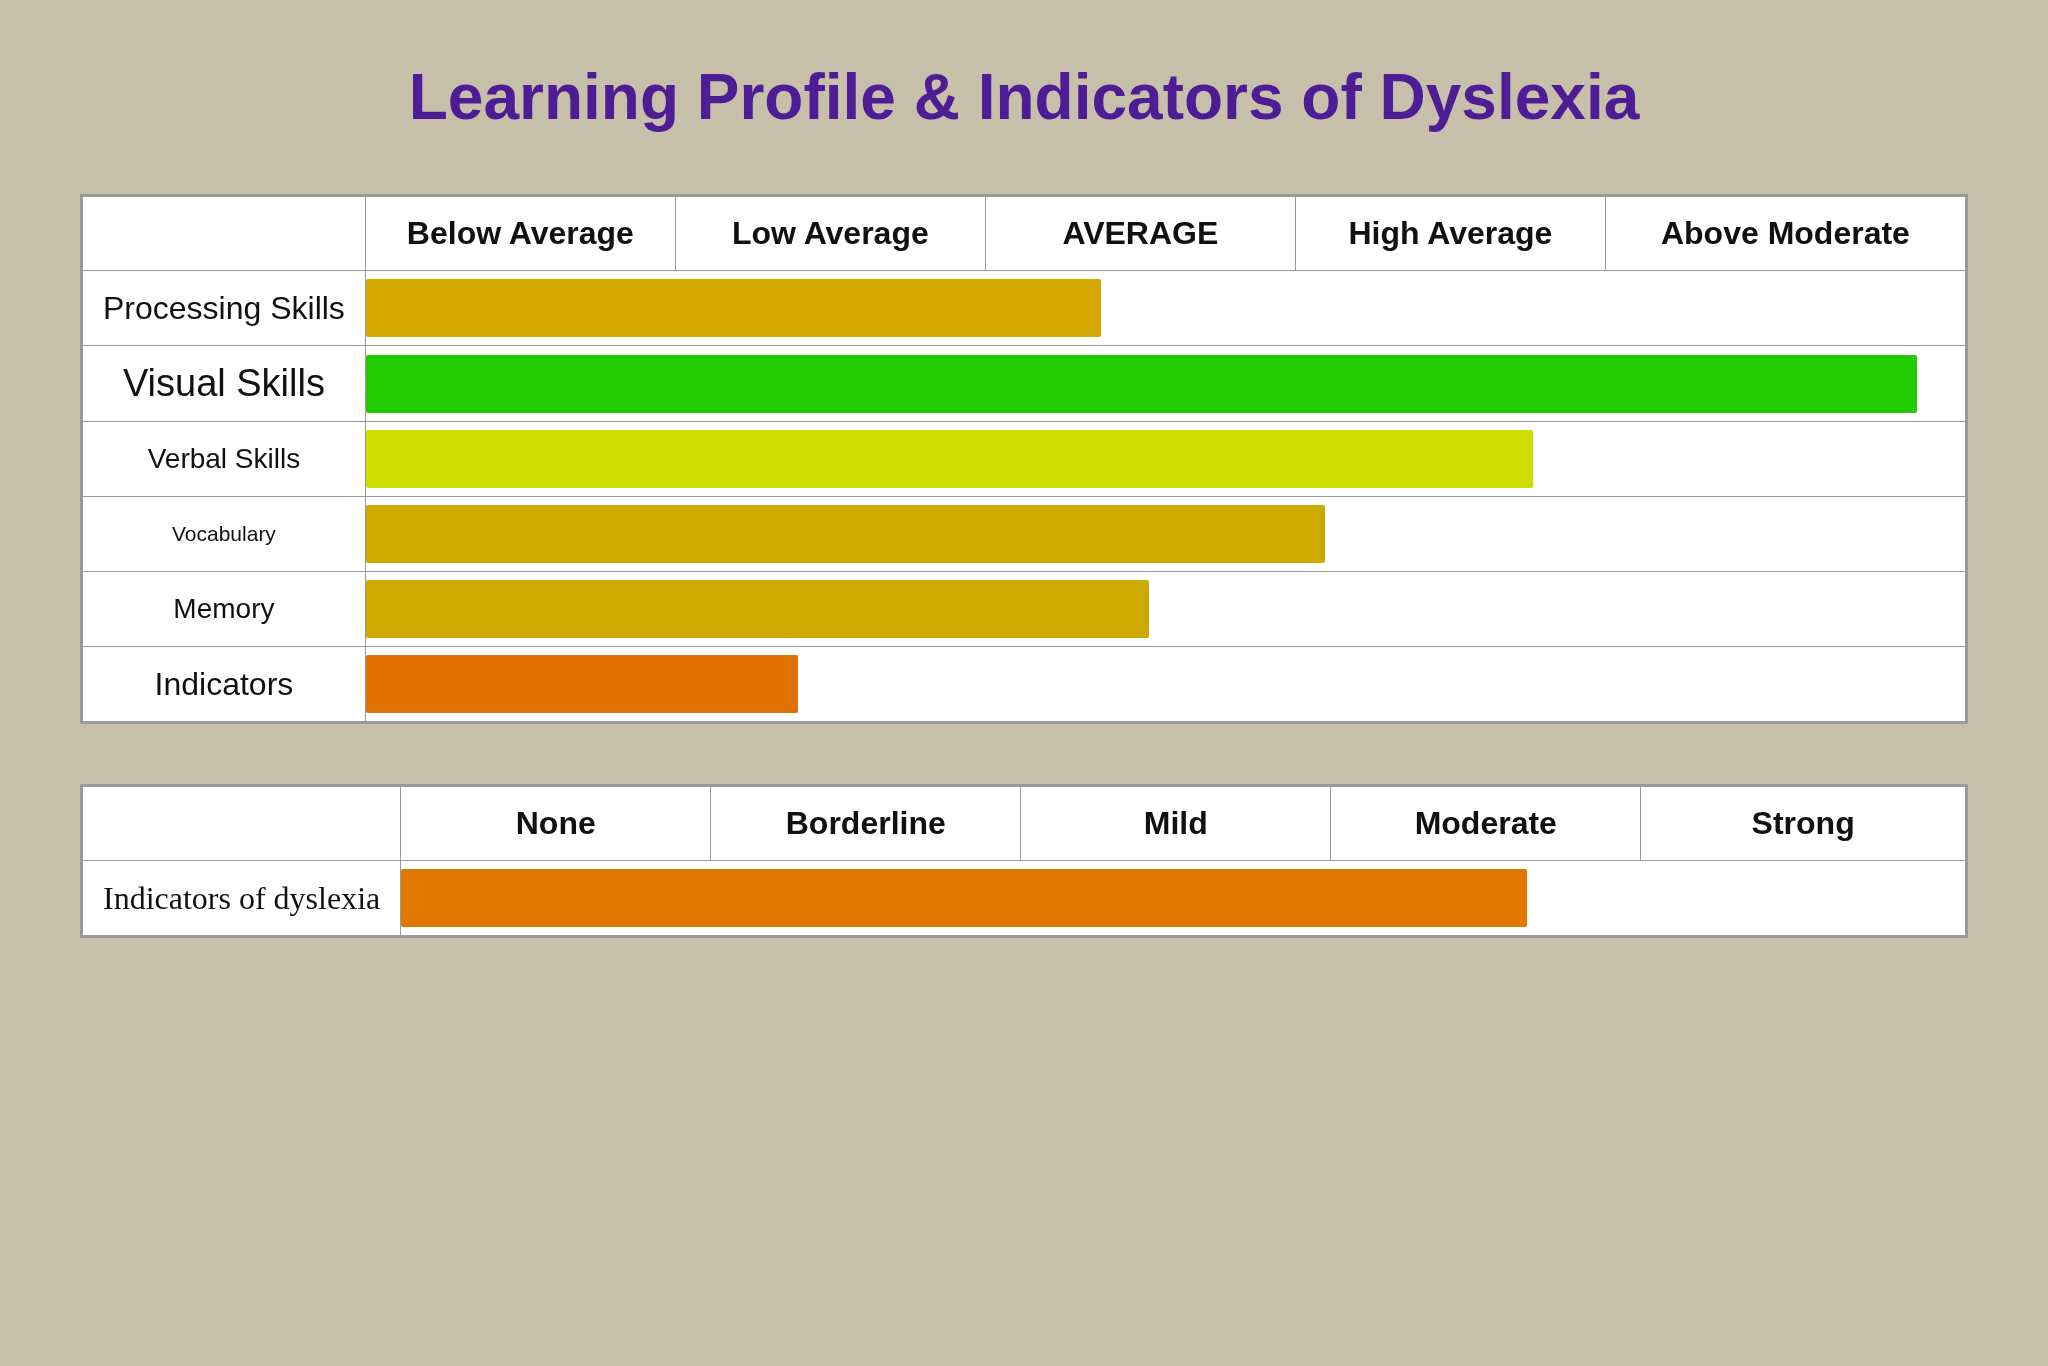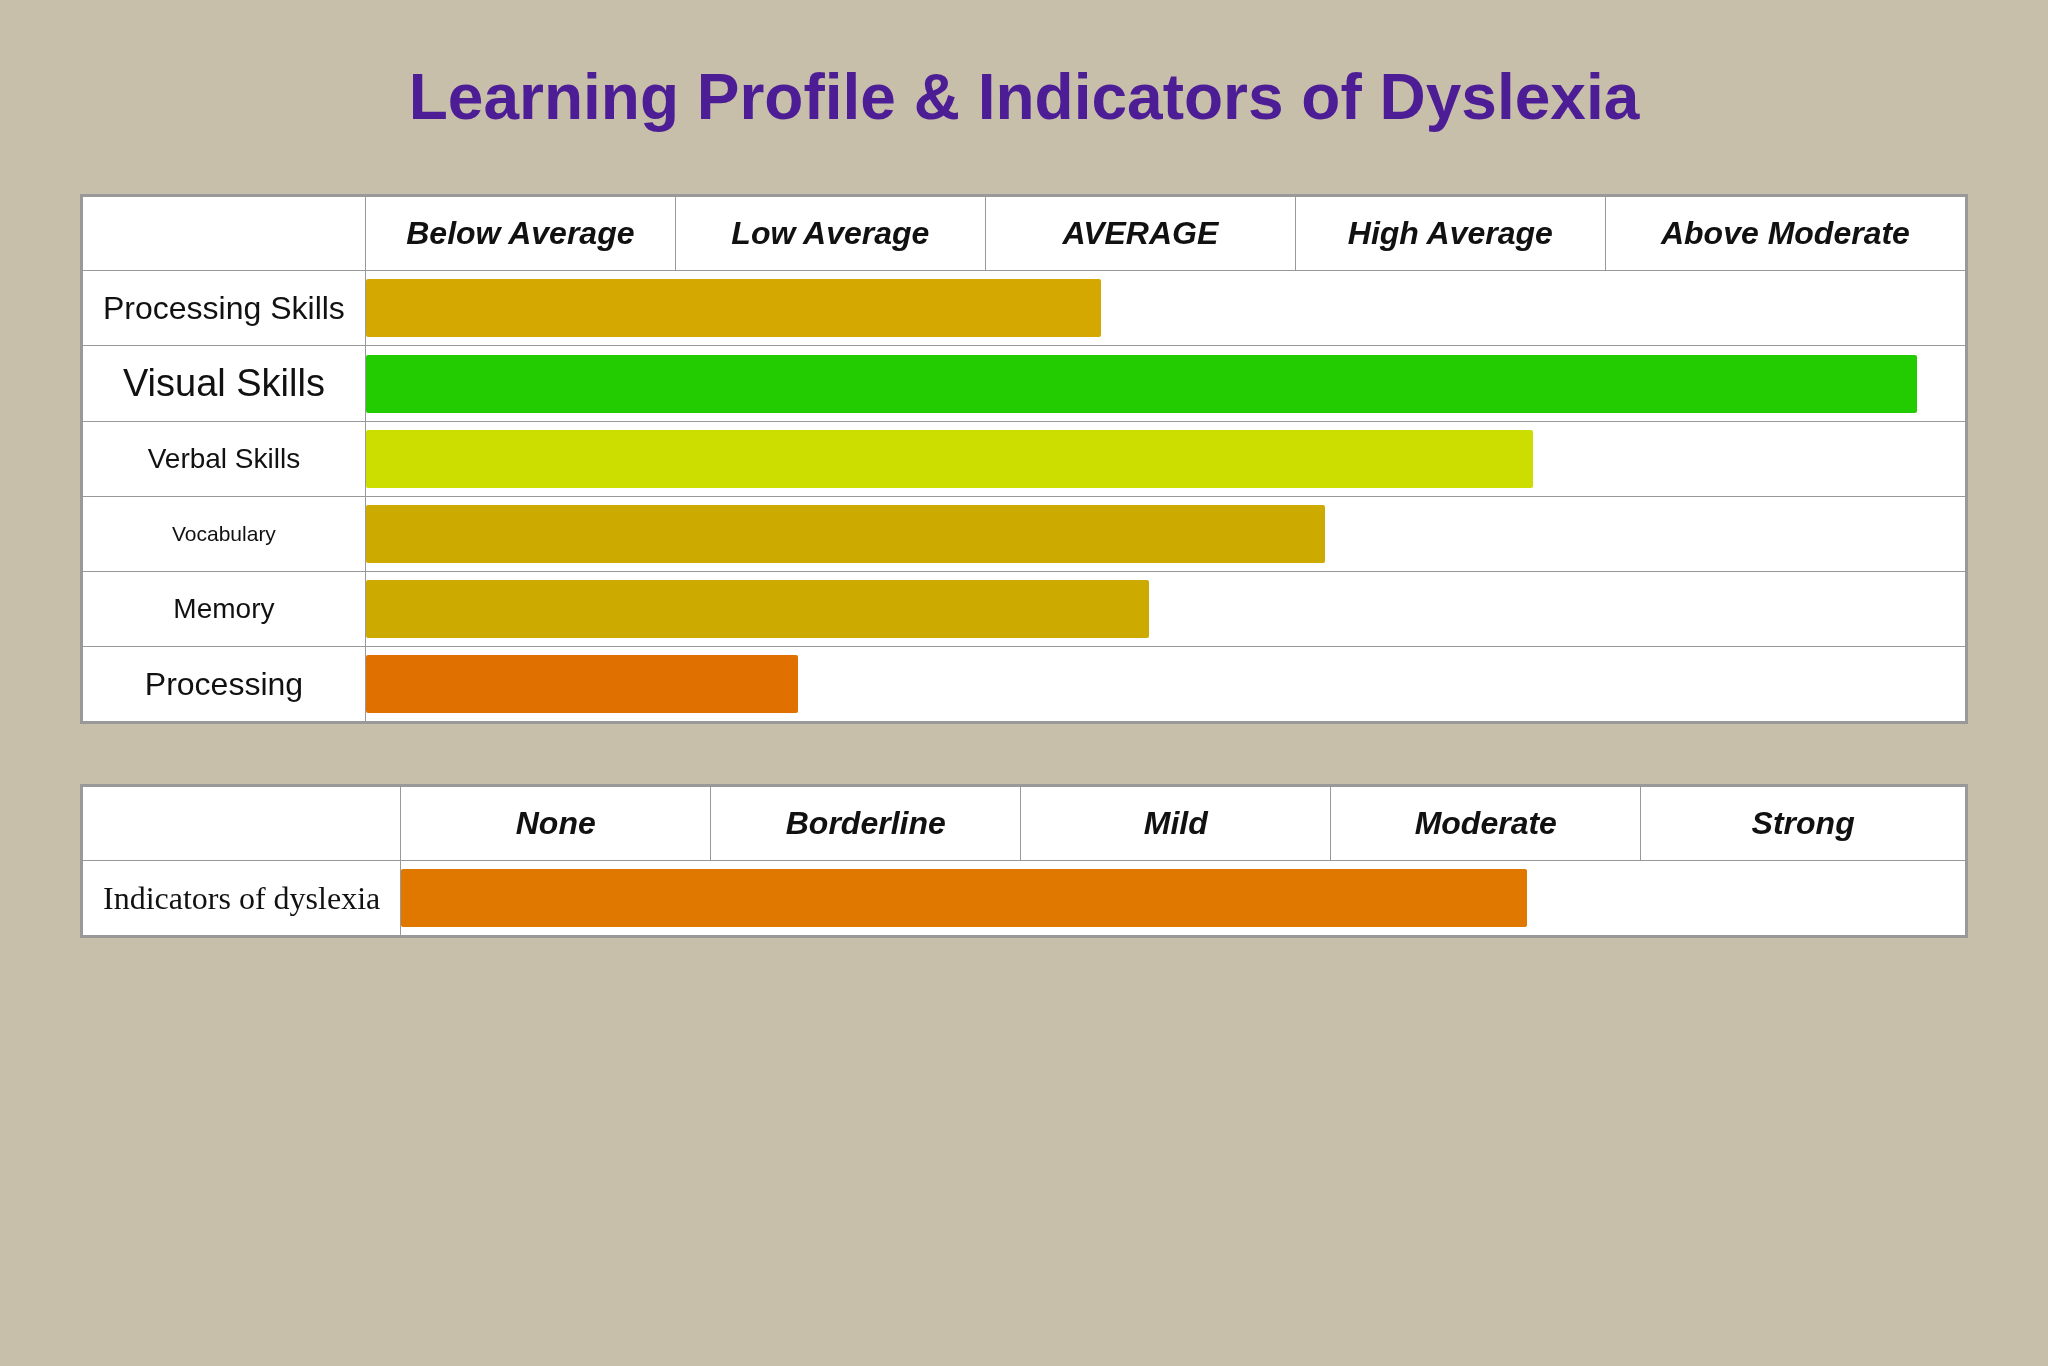--- a/index.html
+++ b/index.html
@@ -43,21 +43,20 @@
       padding: 0;
     }
 
     .header-row th {
       font-size: 32px;
       font-weight: 700;
       color: #111;
       text-align: center;
       padding: 18px 10px;
       background: #fff;
-      font-style: italic;
     }
 
     .label-col {
       width: 260px;
       font-size: 32px;
       color: #111;
       padding: 18px 20px;
       white-space: nowrap;
       background: #fff;
       text-align: center;
@@ -113,21 +112,21 @@
             <div style="height: 58px; width: 60%; background-color: rgb(204, 170, 0); border-radius: 2px;"></div>
           </td>
         </tr>
         <tr>
           <td class="label-col" style="font-size: 28px; padding: 16px 20px;">Memory</td>
           <td colspan="5" style="padding: 8px 0px; vertical-align: middle;">
             <div style="height: 58px; width: 49%; background-color: rgb(204, 170, 0); border-radius: 2px;"></div>
           </td>
         </tr>
         <tr>
-          <td class="label-col" style="font-size: 32px; padding: 16px 20px;">Processing</td>
+          <td class="label-col" style="font-size: 32px; padding: 16px 20px;">Indicators</td>
           <td colspan="5" style="padding: 8px 0px; vertical-align: middle;">
             <div style="height: 58px; width: 27%; background-color: rgb(224, 112, 0); border-radius: 2px;"></div>
           </td>
         </tr>
       </tbody>
   </table>
 </div>
 
 <div class="chart-container">
   <table id="chart2-table">

